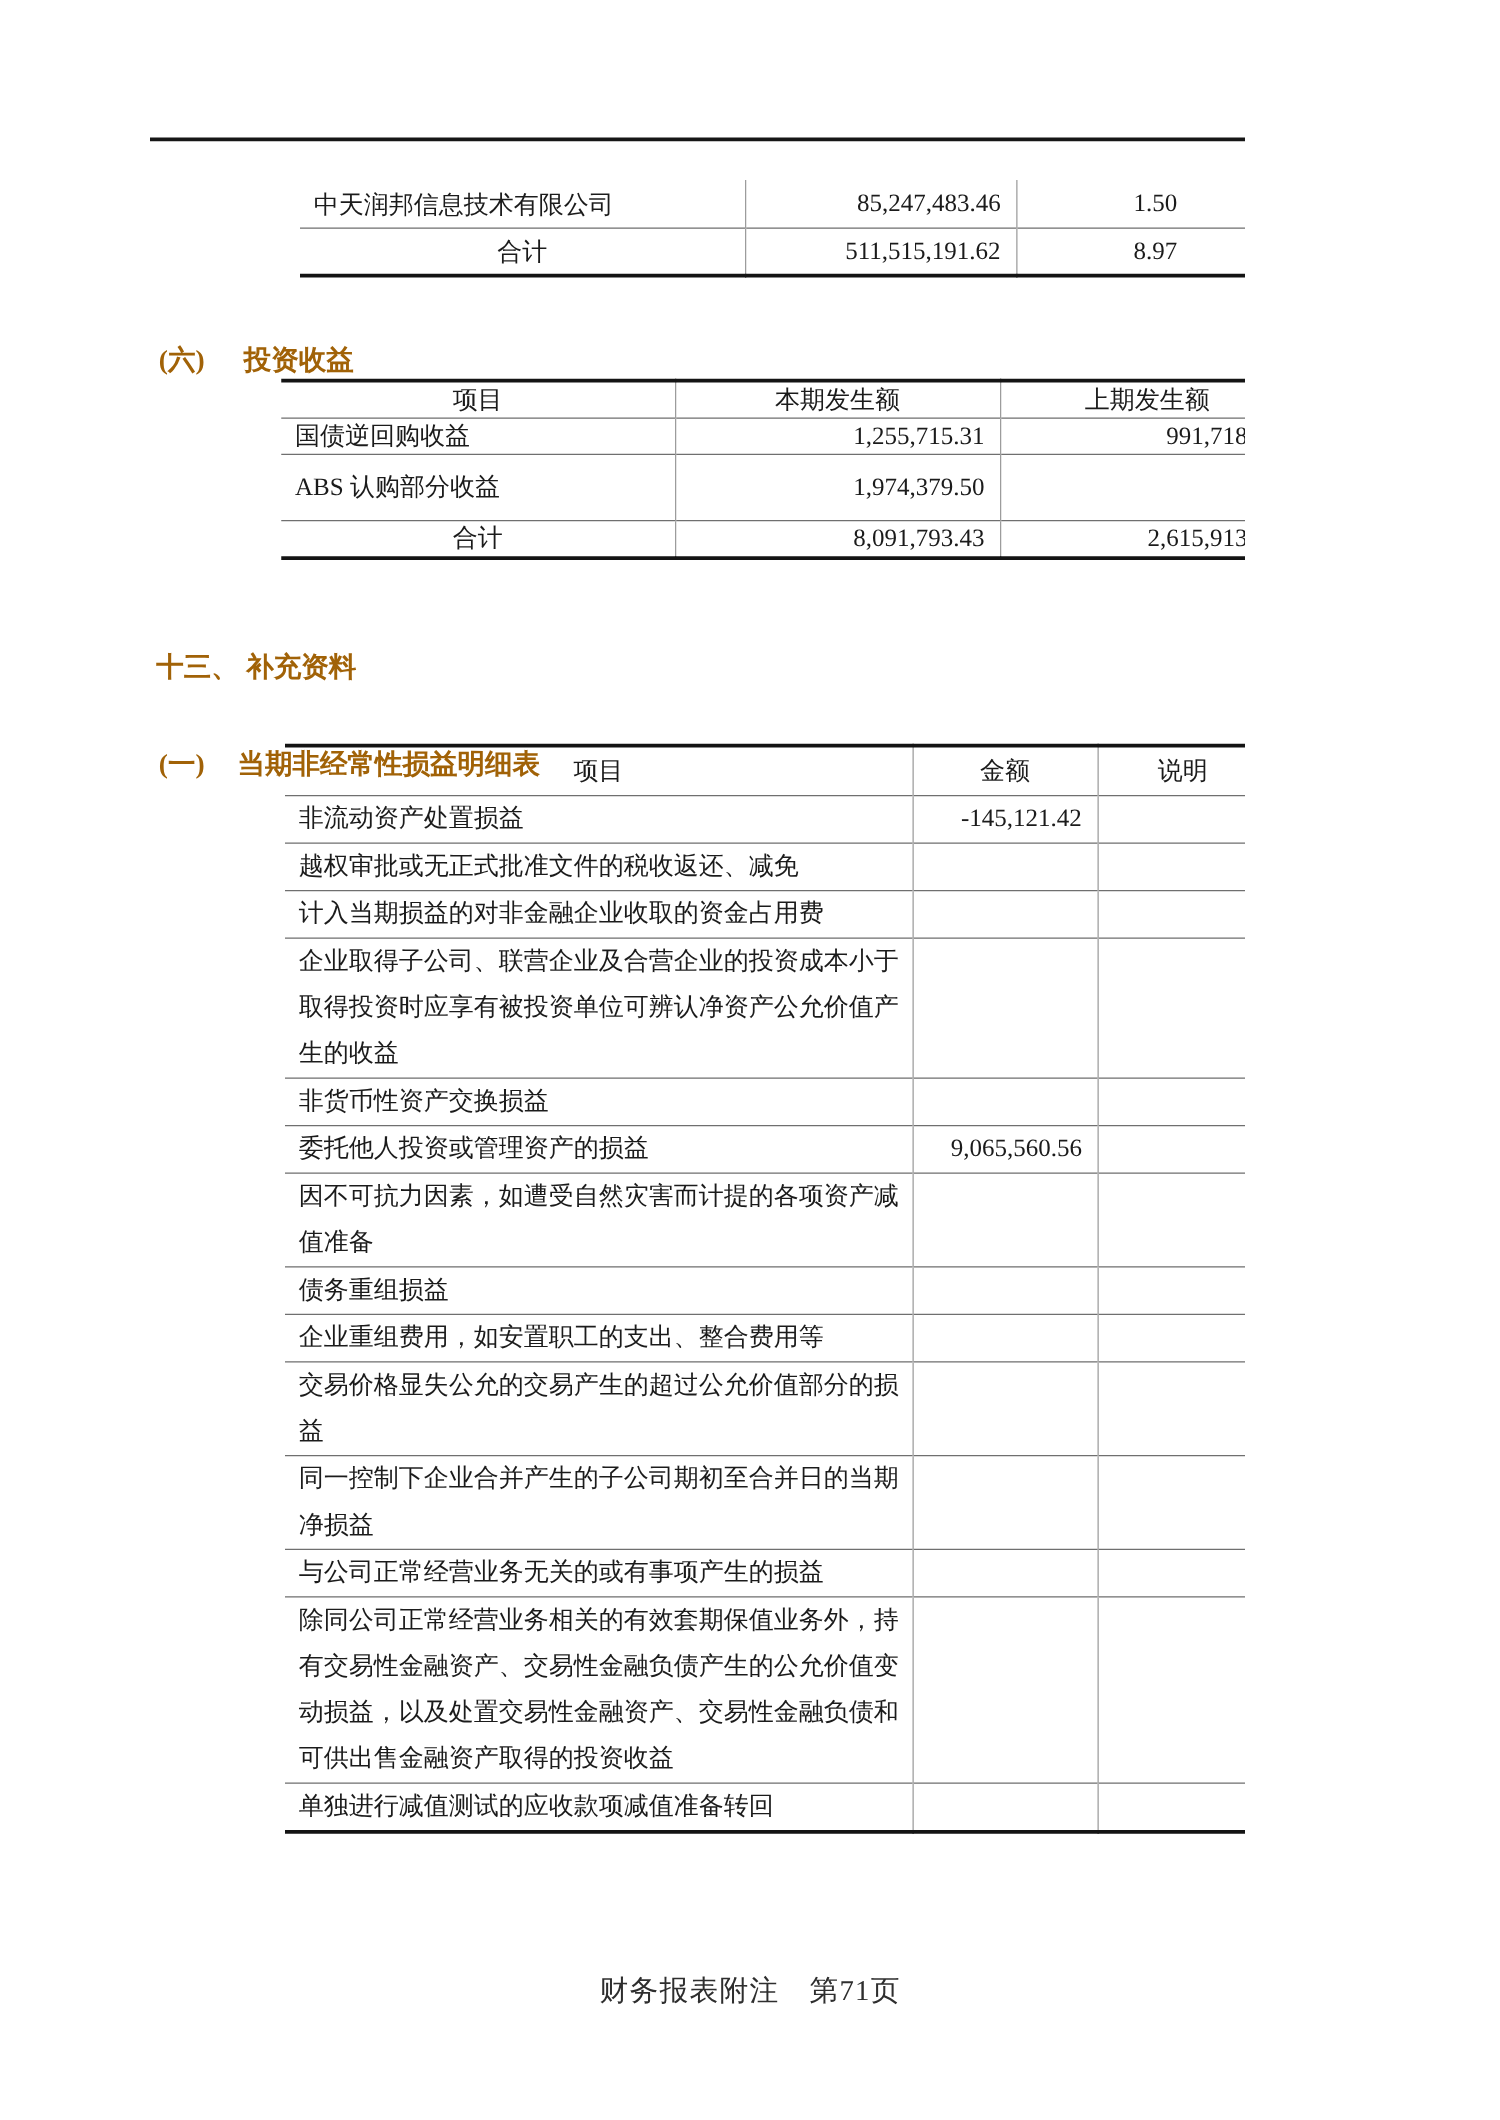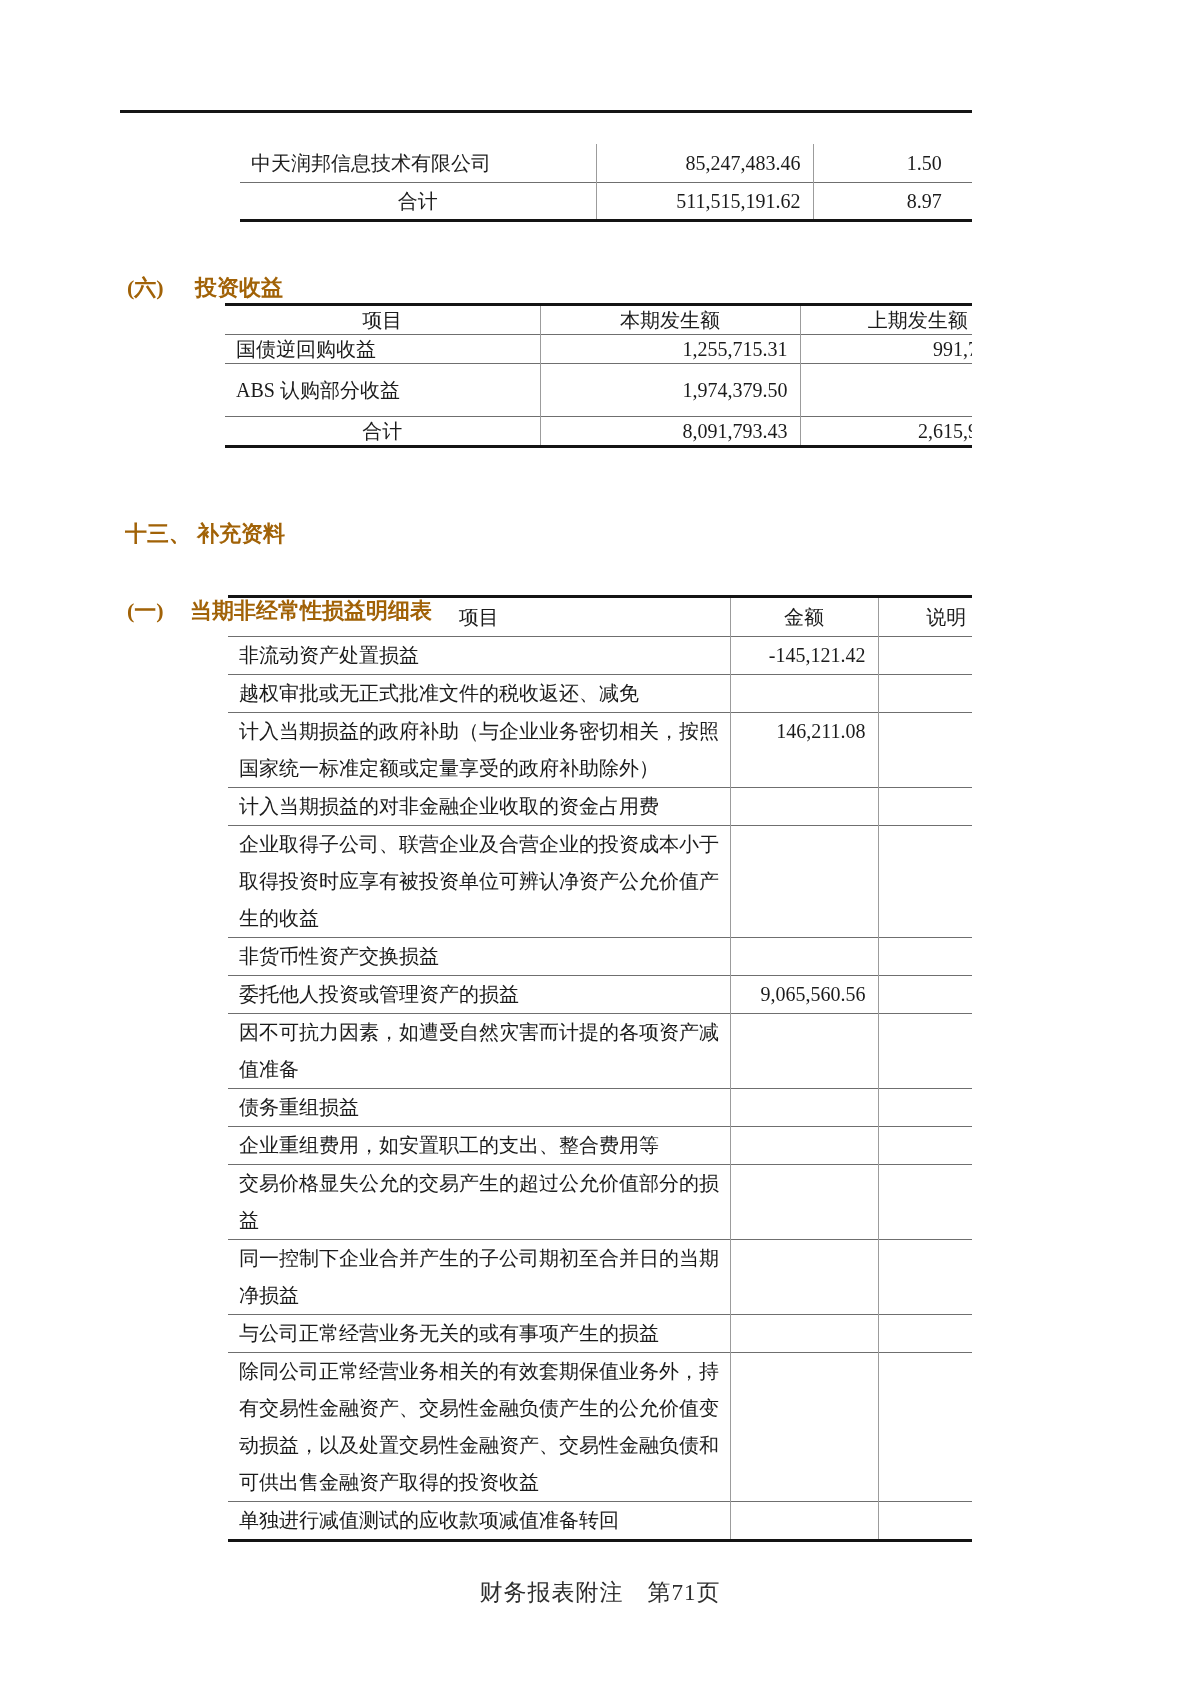--- a/index.html
+++ b/index.html
@@ -1,19 +1,20 @@
 <!DOCTYPE html>
 <html><head>
 <meta charset="utf-8">
 <style>
   html,body { margin:0; padding:0; background:#ffffff; }
   .page {
     position:relative; width:972px; height:1696px; background:#ffffff;
     font-family:"Liberation Serif","DejaVu Serif",serif; color:#1b1b1b;
     overflow:hidden;
+    padding-left:24px;
   }
   .page-rule { position:absolute; left:120px; top:110px; width:972px; height:3px; background:#161616; }
 
   table.t { position:absolute; border-collapse:collapse; table-layout:fixed; }
   table.t td { padding:0; font-size:20px; color:#1b1b1b; overflow:hidden; }
   table.t td + td { border-left:1px solid #9c9c9c; }
   table.t tr { border-bottom:1px solid #6f6f6f; }
   table.t tr:last-child { border-bottom:none; }
   tr.hdr { border-bottom:3px double #4c4c4c; }
 
@@ -136,25 +137,20 @@
       <td class="left">非流动资产处置损益</td>
       <td class="num">-145,121.42</td>
       <td class="ctr"></td>
     </tr>
     <tr>
       <td class="left">越权审批或无正式批准文件的税收返还、减免</td>
       <td class="num"></td>
       <td class="ctr"></td>
     </tr>
     <tr>
-      <td class="left">计入当期损益的政府补助（与企业业务密切相关，按照国家统一标准定额或定量享受的政府补助除外）</td>
-      <td class="num">146,211.08</td>
-      <td class="ctr"></td>
-    </tr>
-    <tr>
       <td class="left">计入当期损益的对非金融企业收取的资金占用费</td>
       <td class="num"></td>
       <td class="ctr"></td>
     </tr>
     <tr>
       <td class="left">企业取得子公司、联营企业及合营企业的投资成本小于取得投资时应享有被投资单位可辨认净资产公允价值产生的收益</td>
       <td class="num"></td>
       <td class="ctr"></td>
     </tr>
     <tr>

